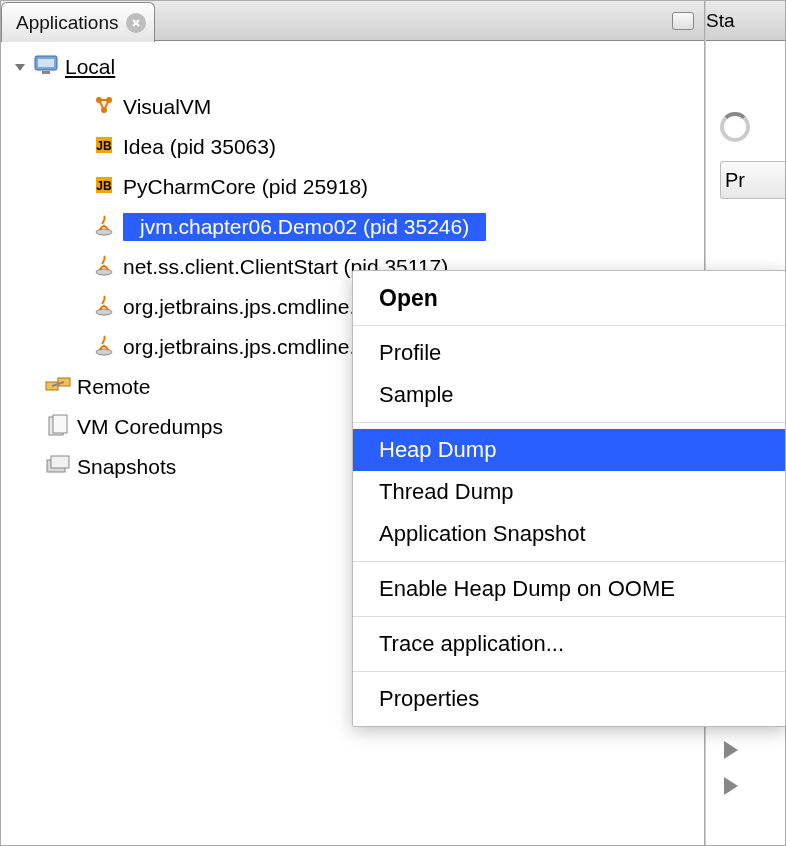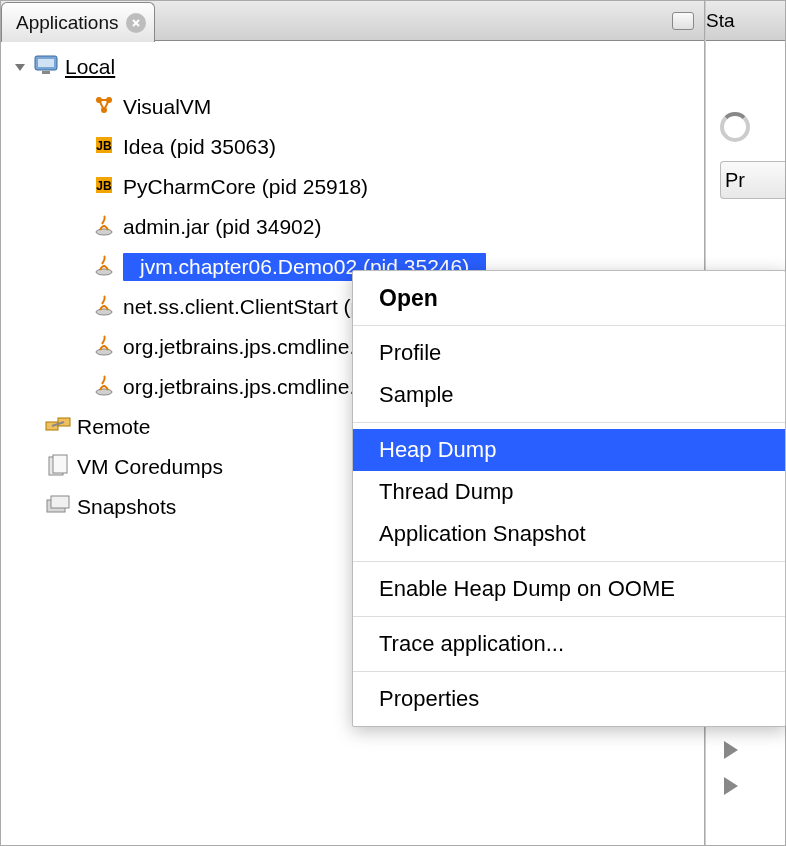--- a/index.html
+++ b/index.html
@@ -259,30 +259,20 @@
       <div class="tree-row level2">
         <span class="icon">
           <svg width="22" height="22" viewBox="0 0 22 22">
               <rect x="3" y="3" width="16" height="16" fill="#f4a400"></rect>
               <text x="11" y="16" text-anchor="middle" font-size="12" font-weight="bold" fill="#000">JB</text>
             </svg>
         </span>
         <span>PyCharmCore (pid 25918)</span>
       </div>
 
-      <div class="tree-row level2">
-        <span class="icon">
-          <svg width="24" height="24" viewBox="0 0 24 24">
-              <ellipse cx="12" cy="18" rx="8" ry="3" fill="#d0d0d0" stroke="#888"></ellipse>
-              <path d="M8 16 Q12 8 16 16" fill="none" stroke="#e07a00" stroke-width="2"></path>
-              <path d="M10 10 Q14 4 12 2" fill="none" stroke="#e07a00" stroke-width="2"></path>
-            </svg>
-        </span>
-        <span>admin.jar (pid 34902)</span>
-      </div>
 
       <div class="tree-row level2">
         <span class="icon">
           <svg width="24" height="24" viewBox="0 0 24 24">
               <ellipse cx="12" cy="18" rx="8" ry="3" fill="#d0d0d0" stroke="#888"></ellipse>
               <path d="M8 16 Q12 8 16 16" fill="none" stroke="#e07a00" stroke-width="2"></path>
               <path d="M10 10 Q14 4 12 2" fill="none" stroke="#e07a00" stroke-width="2"></path>
             </svg>
         </span>
         <span class="selected-label">jvm.chapter06.Demo02 (pid 35246)</span>

